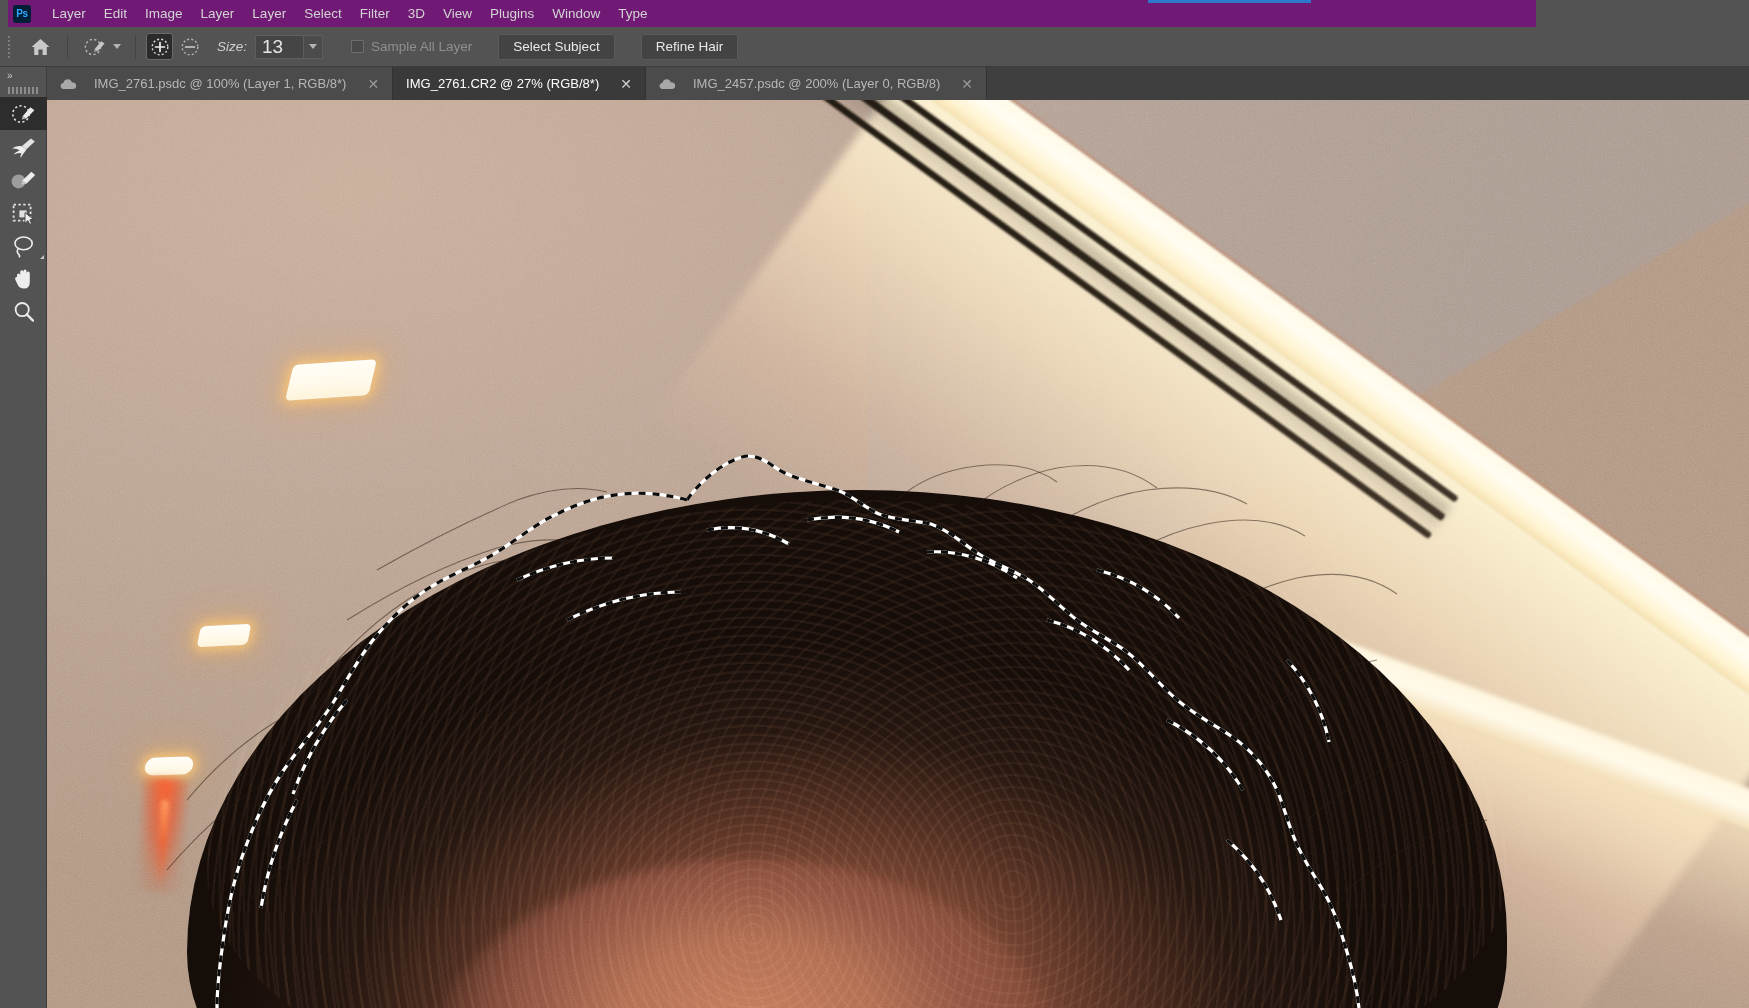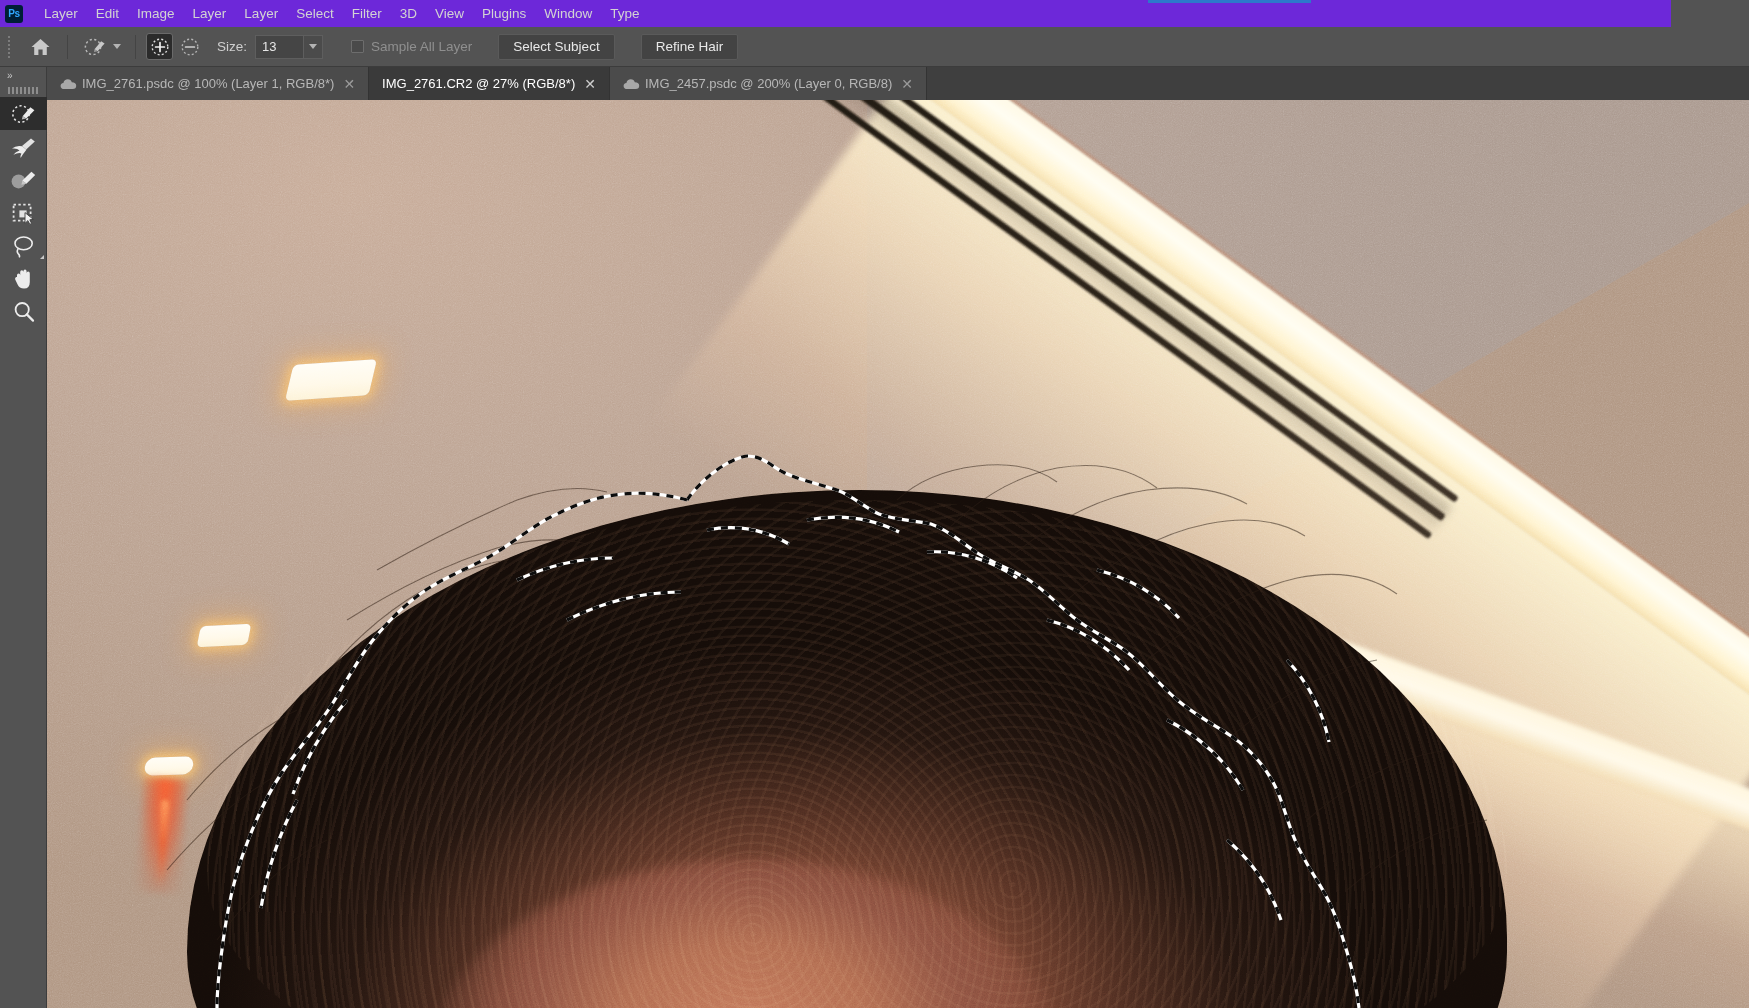--- a/index.html
+++ b/index.html
@@ -15,22 +15,22 @@
   
   .accent-sliver {
     position: absolute; top: 0; left: 1148px;
     width: 163px; height: 3px;
     background: #2d78cb;
     z-index: 40;
   }
 
   
   .menubar {
-    position: absolute; top: 0; left: 0; width: 1671px; height: 27px;
-    background: #6d28d9;
+    position: absolute; top: 0; left: 8px; width: 1528px; height: 27px;
+    background: #701a75;
     display: flex; align-items: center;
     z-index: 30;
   }
   .ps-logo {
     width: 18px; height: 18px; margin-left: 5px; margin-right: 12px;
     background: #001e36; border-radius: 3px;
     color: #31a8ff; font-size: 10px; font-weight: bold;
     display: flex; align-items: center; justify-content: center;
     font-family: "Liberation Sans", sans-serif;
     letter-spacing: -0.4px;
@@ -77,25 +77,25 @@
           border-right: 4px solid transparent; border-top: 5px solid #b4b4b4; }
 
   .mode-group { display: flex; align-items: center; gap: 3px; }
   .mode-btn {
     width: 27px; height: 27px; border-radius: 3px;
     display:flex; align-items:center; justify-content:center;
     cursor: pointer;
   }
   .mode-btn.active { background: #2b2b2b; border: 1px solid #6a6a6a; }
 
-  .size-label { color: #cfcfcf; font-size: 13.5px; margin: 0 8px 0 14px; }
+  .size-label { color: #cfcfcf; font-size: 13.5px; margin: 0 8px 0 14px; font-style: italic; }
   .size-field {
     width: 48px; height: 24px; background: #454545;
     border: 1px solid #5e5e5e; border-right: none;
-    color: #e6e6e6; font-size: 13px;
+    color: #e6e6e6; font-size: 19px;
     display: flex; align-items: center; padding-left: 6px;
   }
   .size-dd {
     width: 20px; height: 24px; background: #4b4b4b;
     border: 1px solid #5e5e5e;
     display:flex; align-items:center; justify-content:center;
     cursor: pointer;
   }
 
   .checkrow { display: flex; align-items: center; margin-left: 28px; cursor: default; }
@@ -114,21 +114,21 @@
   }
 
   
   .tabbar {
     position: absolute; top: 67px; left: 47px; width: 1702px; height: 33px;
     background: #3f3f3f;
     display: flex; align-items: stretch;
     z-index: 28;
   }
   .tab {
-    display: flex; align-items: center; gap: 5px;
+    display: flex; align-items: center; gap: 17px;
     padding: 0 13px;
     background: #4b4b4b;
     border-right: 1px solid #333;
     color: #b7b7b7; font-size: 13px;
     cursor: pointer; white-space: nowrap;
   }
   .tab.active { background: #3a3a3a; color: #ffffff; }
   .tab-close { color: #9b9b9b; font-size: 14px; margin-left: 4px; cursor: pointer; }
   .tab.active .tab-close { color: #cfcfcf; }
   .cloud-icon { display: flex; align-items: center; }

